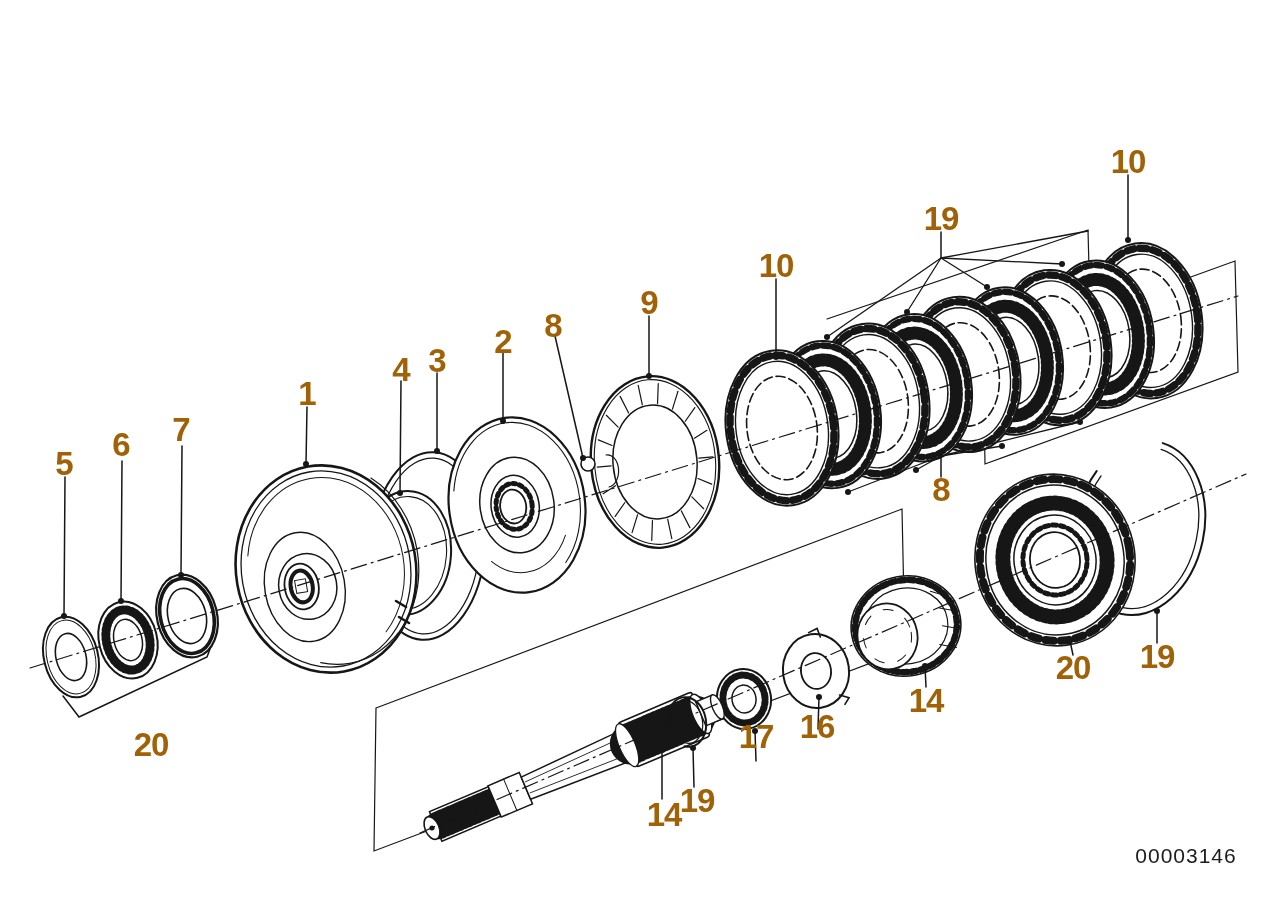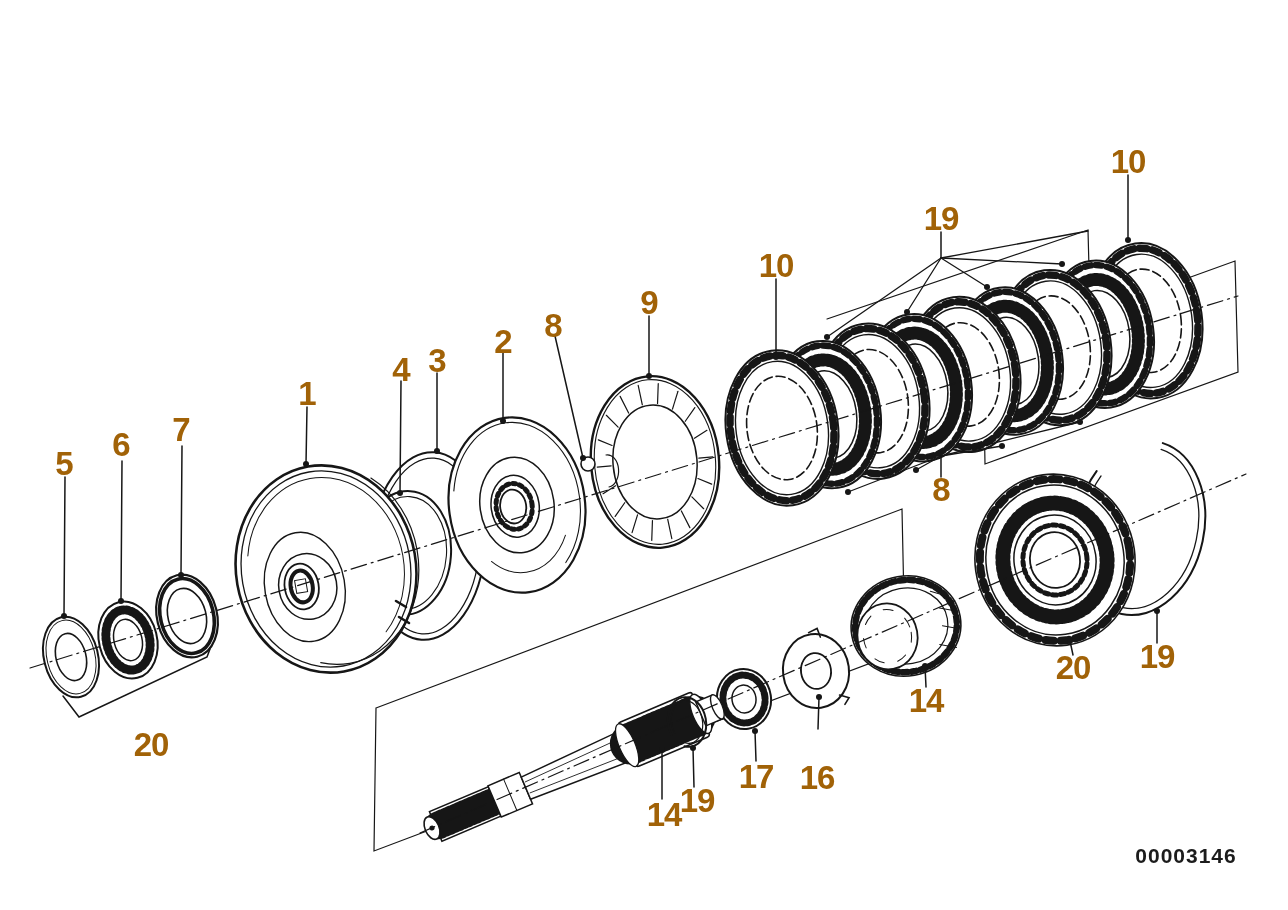--- a/index.html
+++ b/index.html
@@ -7,21 +7,21 @@
          font-family:"Liberation Sans", sans-serif;}
   .stage svg{position:absolute;left:0;top:0;}
   svg ellipse, svg circle, svg line, svg path, svg polyline, svg polygon, svg rect{
       stroke:#161616; fill:none; stroke-linecap:round;}
   .wf{fill:#ffffff;}
   .dk{fill:#161616;stroke:none;}
   .callout{position:absolute;transform:translate(-50%,-50%);
            font-weight:700;font-size:33px;color:#a16207;letter-spacing:-1px;
            line-height:1;user-select:none;cursor:pointer;}
   .diagram-number{position:absolute;transform:translate(-50%,-50%);
-           font-weight:700;font-size:21px;color:#1c1c1c;letter-spacing:1px;}
+           font-weight:400;font-size:21px;color:#1c1c1c;letter-spacing:1px;}
 </style>
 </head>
 <body>
 
 <div class="stage">
 
 <svg width="1288" height="910" viewBox="0 0 1288 910">
 
   <g>
     <polyline points="827,319 1088,230 1091,345" stroke-width="1.2"></polyline>
@@ -312,20 +312,20 @@
   <div class="callout" style="left:503px;top:341px">2</div>
   <div class="callout" style="left:553px;top:325px">8</div>
   <div class="callout" style="left:649px;top:302px">9</div>
   <div class="callout" style="left:776px;top:265px">10</div>
   <div class="callout" style="left:941px;top:218px">19</div>
   <div class="callout" style="left:1128px;top:161px">10</div>
   <div class="callout" style="left:941px;top:489px">8</div>
   <div class="callout" style="left:1073px;top:667px">20</div>
   <div class="callout" style="left:1157px;top:656px">19</div>
   <div class="callout" style="left:926px;top:700px">14</div>
-  <div class="callout" style="left:817px;top:777px">16</div>
-  <div class="callout" style="left:756px;top:776px">17</div>
+  <div class="callout" style="left:817px;top:726px">16</div>
+  <div class="callout" style="left:756px;top:736px">17</div>
   <div class="callout" style="left:697px;top:800px">19</div>
   <div class="callout" style="left:664px;top:814px">14</div>
   <div class="callout" style="left:151px;top:744px">20</div>
 
   <div class="diagram-number" style="left:1186px;top:856px">00003146</div>
 </div>
 
 </body></html>

